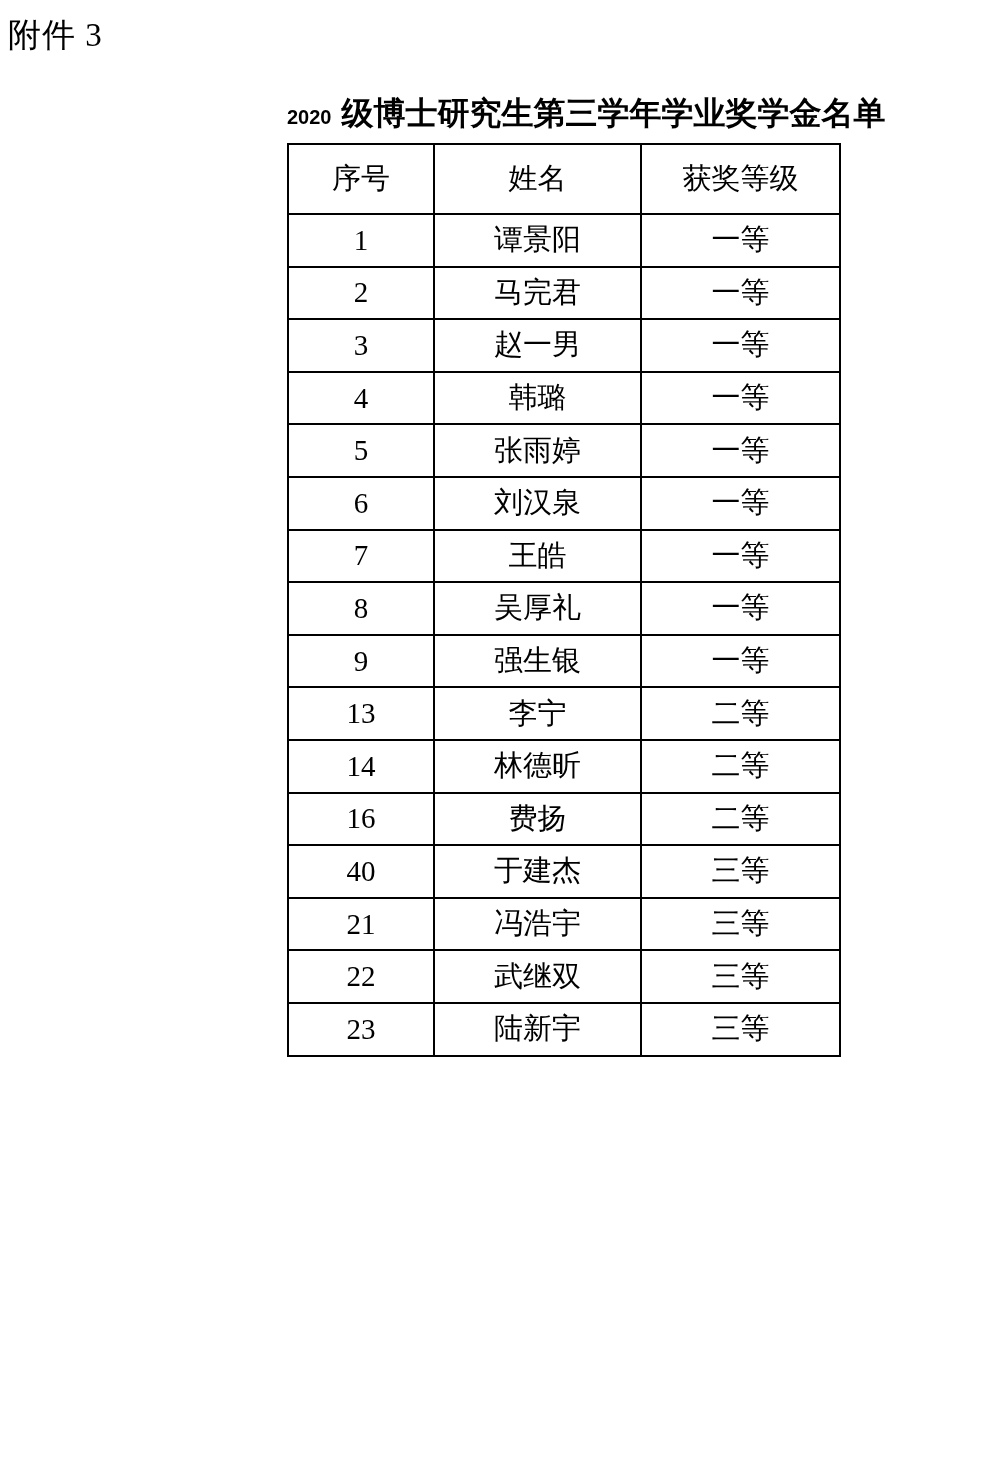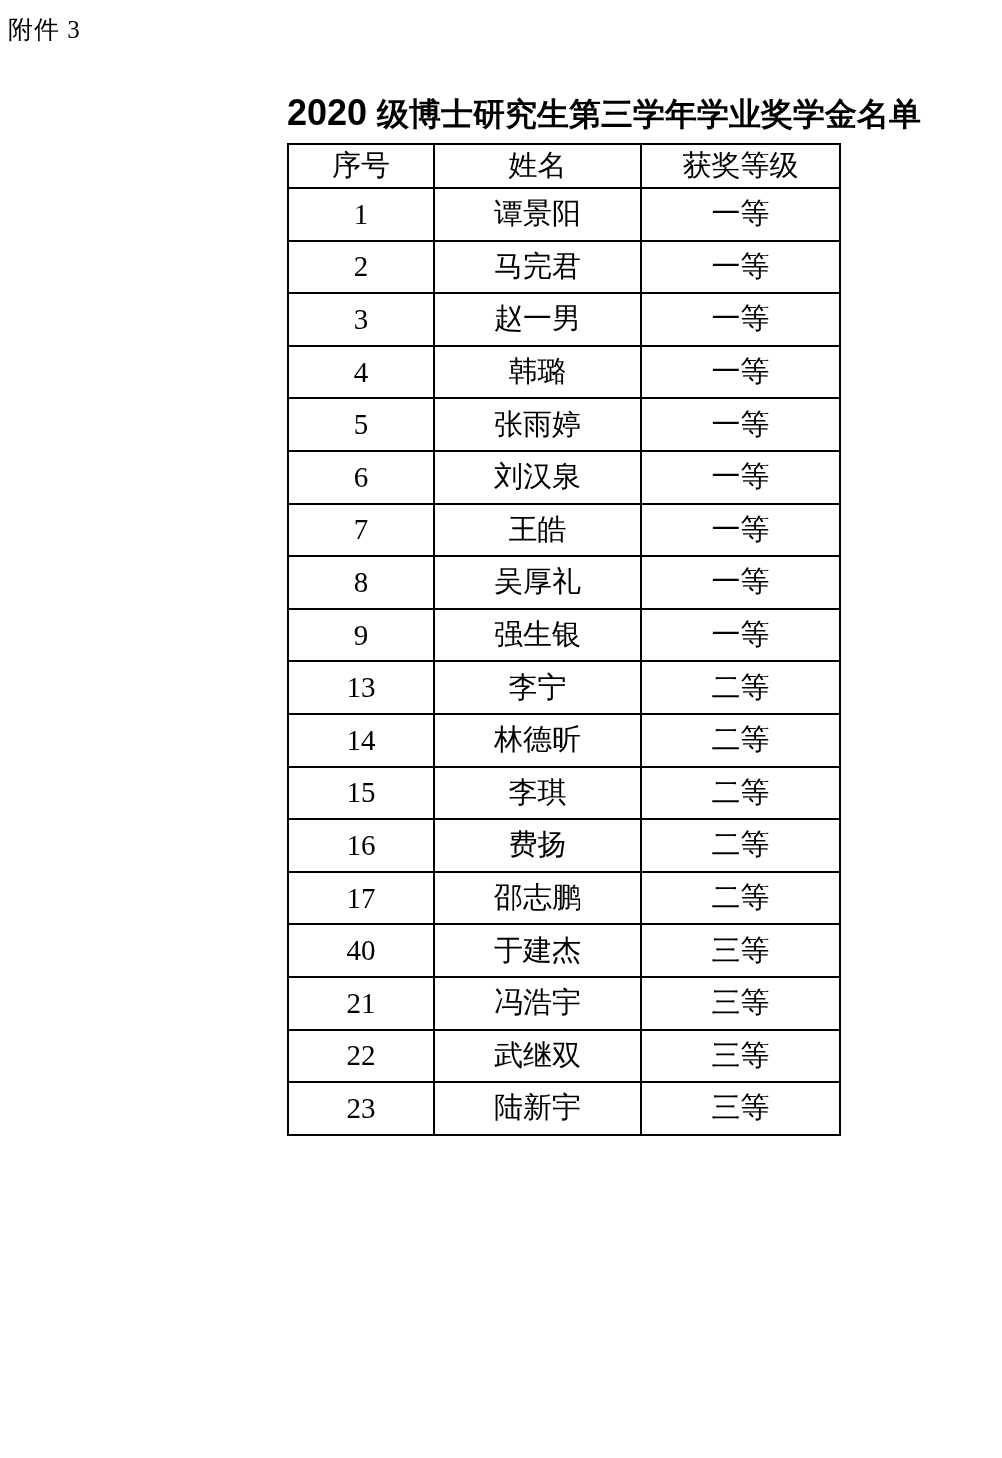--- a/index.html
+++ b/index.html
@@ -11,58 +11,58 @@
   body {
     position: relative;
     font-family: "Liberation Serif", "DejaVu Serif", serif;
     color: #000000;
     overflow: hidden;
   }
   .attachment-label {
     position: absolute;
     left: 8px;
     top: 13px;
-    font-size: 25px;
+    font-size: 33px;
     font-weight: normal;
     letter-spacing: 1px;
     white-space: nowrap;
   }
   .doc-title {
     position: absolute;
     left: 287px;
     top: 92px;
     width: 552px;
     text-align: center;
     font-size: 32px;
     font-weight: bold;
     white-space: nowrap;
   }
   .doc-title .title-year {
     font-family: "Liberation Sans", "DejaVu Sans", sans-serif;
-    font-size: 36px;
+    font-size: 20px;
     margin-right: 10px;
   }
   table.award-table {
     position: absolute;
     left: 287px;
     top: 143px;
     width: 552px;
     border-collapse: collapse;
     table-layout: fixed;
   }
   table.award-table th,
   table.award-table td {
     border: 2px solid #000000;
     text-align: center;
     vertical-align: middle;
     font-size: 29px;
     font-weight: normal;
     padding: 0;
   }
-  tr.header-row { height: 44px; }
+  tr.header-row { height: 70px; }
   tr.data-row   { height: 52.6px; }
 </style>
 </head>
 <body>
 
 <div class="attachment-label">附件 3</div>
 
 <div class="doc-title">
   <span class="title-year">2020</span><span>级博士研究生第三学年学业奖学金名单</span>
 </div>
@@ -143,37 +143,27 @@
     <td class="cell-name">李宁</td>
     <td class="cell-level">二等</td>
   </tr>
 
   <tr class="data-row">
     <td class="cell-no">14</td>
     <td class="cell-name">林德昕</td>
     <td class="cell-level">二等</td>
   </tr>
 
-  <tr class="data-row">
-    <td class="cell-no">15</td>
-    <td class="cell-name">李琪</td>
-    <td class="cell-level">二等</td>
-  </tr>
 
   <tr class="data-row">
     <td class="cell-no">16</td>
     <td class="cell-name">费扬</td>
     <td class="cell-level">二等</td>
   </tr>
 
-  <tr class="data-row">
-    <td class="cell-no">17</td>
-    <td class="cell-name">邵志鹏</td>
-    <td class="cell-level">二等</td>
-  </tr>
 
 
 
   <tr class="data-row">
     <td class="cell-no">40</td>
     <td class="cell-name">于建杰</td>
     <td class="cell-level">三等</td>
   </tr>
 
   <tr class="data-row">

